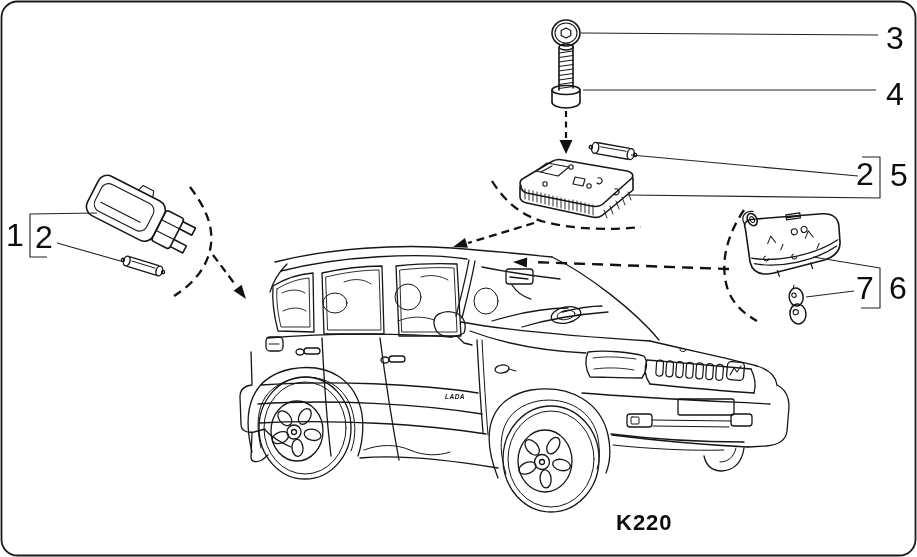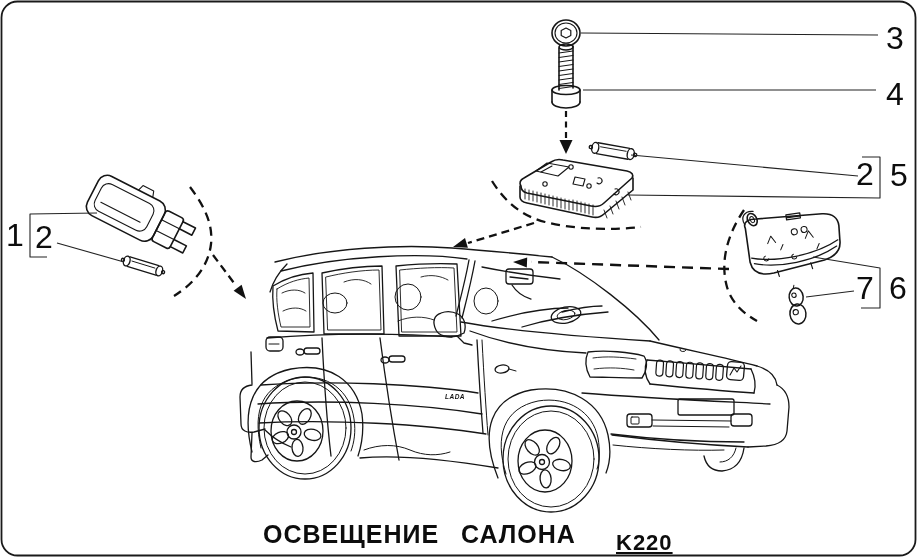--- a/index.html
+++ b/index.html
@@ -10,22 +10,22 @@
   .stage svg{position:absolute;left:0;top:0;}
   .num{
     position:absolute;font:400 32px/1 "Liberation Sans",sans-serif;color:#0d0d0d;
     white-space:nowrap;
   }
   .caption{
     position:absolute;left:263px;top:522px;
     font:700 25px/1 "Liberation Sans",sans-serif;letter-spacing:1px;word-spacing:14px;color:#0d0d0d;
   }
   .code{
-    position:absolute;left:616px;top:532px;
-    font:700 22px/1 "Liberation Sans",sans-serif;letter-spacing:1px;color:#0d0d0d;text-decoration:underline;
+    position:absolute;left:616px;top:512px;
+    font:700 22px/1 "Liberation Sans",sans-serif;letter-spacing:1px;color:#0d0d0d;
   }
 </style>
 </head>
 <body>
 
 <div class="stage">
 
 <svg width="917" height="557" viewBox="0 0 917 557">
 
   <rect x="1.5" y="1.5" width="914" height="554" rx="16" fill="none" stroke="#1a1a1a" stroke-width="1.8"></rect>
@@ -284,16 +284,15 @@
 
   <div class="num" style="left:6px;top:219px">1</div>
   <div class="num" style="left:35px;top:221px">2</div>
   <div class="num" style="left:886px;top:22px">3</div>
   <div class="num" style="left:886px;top:78px">4</div>
   <div class="num" style="left:856px;top:158px">2</div>
   <div class="num" style="left:890px;top:159px">5</div>
   <div class="num" style="left:856px;top:272px">7</div>
   <div class="num" style="left:889px;top:272px">6</div>
 
-  <div class="caption">ОСВЕЩЕНИЕ САЛОНА</div>
   <div class="code">K220</div>
 
 </div>
 
 </body></html>

